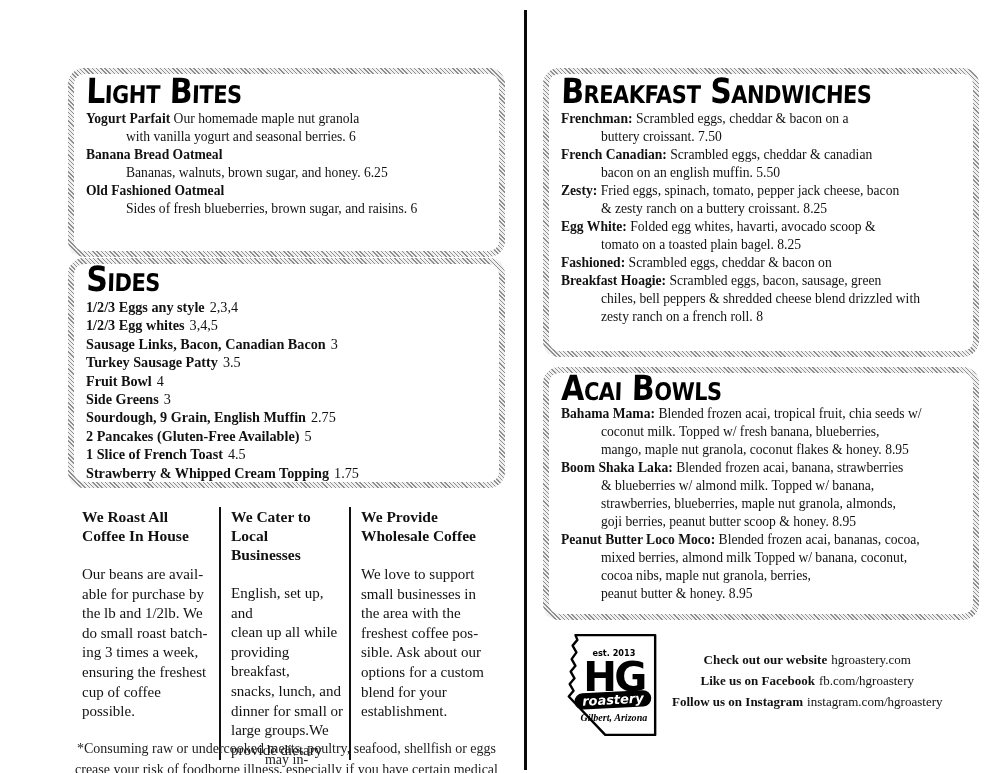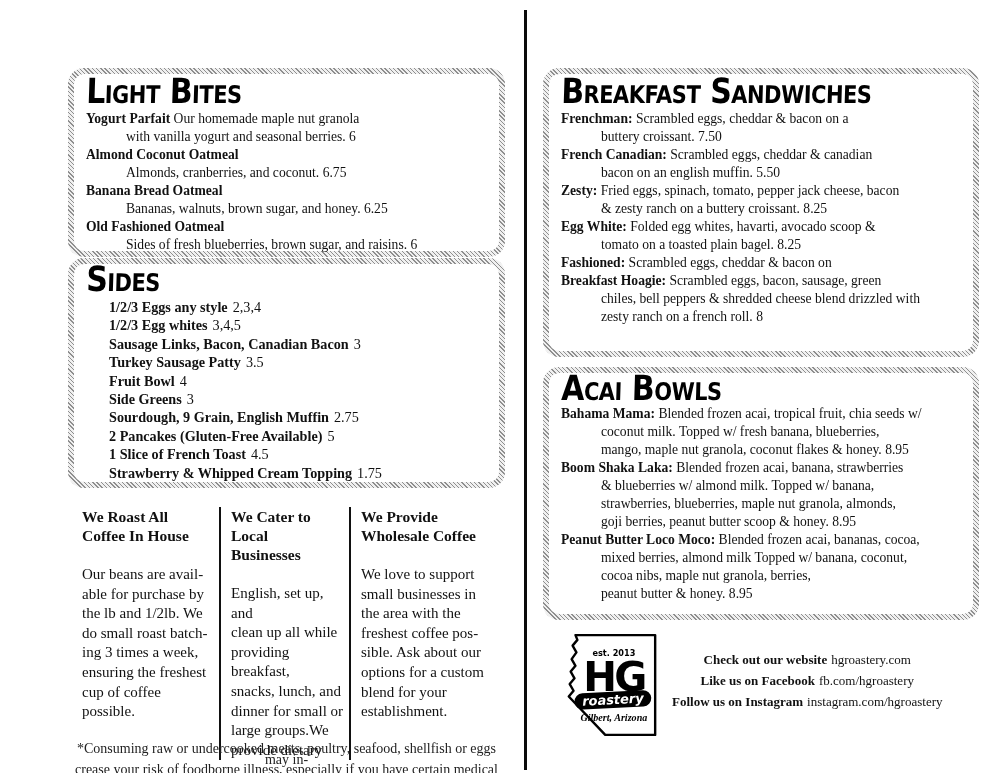--- a/index.html
+++ b/index.html
@@ -15,21 +15,21 @@
   .box-title{display:inline-block;font-family:"DejaVu Sans",sans-serif;font-weight:800;
     font-variant:small-caps;font-size:30px;line-height:30px;letter-spacing:-.5px;
     transform:scaleY(1.16) skewX(-2deg);transform-origin:0 75%;
     margin:4px 0 2px 0;color:#000;white-space:nowrap;}
 
   .mi{font-size:13.6px;line-height:18px;}
   .mi b{font-weight:bold;}
   .ln{white-space:nowrap;}
   .cont{padding-left:40px;}
 
-  .side-line{font-size:14.2px;line-height:18.4px;font-weight:bold;white-space:nowrap;margin-left:23px;}
+  .side-line{font-size:14.2px;line-height:18.4px;font-weight:bold;white-space:nowrap;}
   .side-line .price{font-weight:normal;margin-left:5px;}
 
   #center-divider{position:absolute;left:524px;top:10px;width:3px;height:760px;background:#0a0a0a;}
 
   #columns{position:absolute;left:82px;top:507px;width:424px;display:flex;}
   .col{box-sizing:border-box;padding-right:4px;}
   .col + .col{border-left:2px solid #111;padding-left:10px;}
   .col-h{font-weight:bold;font-size:15.5px;line-height:19px;margin-bottom:20px;}
   .col-b{font-size:15px;line-height:19.6px;}
 
@@ -47,24 +47,20 @@
 
 <div id="page">
 
   <div id="center-divider"></div>
 
   <div class="menu-box" style="left:68px;top:68px;width:437px;height:189px;">
     <div class="box-title">Light Bites</div>
     <div class="mi">
       <div class="ln"><b>Yogurt Parfait</b><span> Our homemade maple nut granola</span></div>
       <div class="ln cont">with vanilla yogurt and seasonal berries. 6</div>
-    </div>
-    <div class="mi">
-      <div class="ln"><b>Almond Coconut Oatmeal</b><span></span></div>
-      <div class="ln cont">Almonds, cranberries, and coconut. 6.75</div>
     </div>
     <div class="mi">
       <div class="ln"><b>Banana Bread Oatmeal</b><span></span></div>
       <div class="ln cont">Bananas, walnuts, brown sugar, and honey. 6.25</div>
     </div>
     <div class="mi">
       <div class="ln"><b>Old Fashioned Oatmeal</b><span></span></div>
       <div class="ln cont">Sides of fresh blueberries, brown sugar, and raisins. 6</div>
     </div>
   </div>

